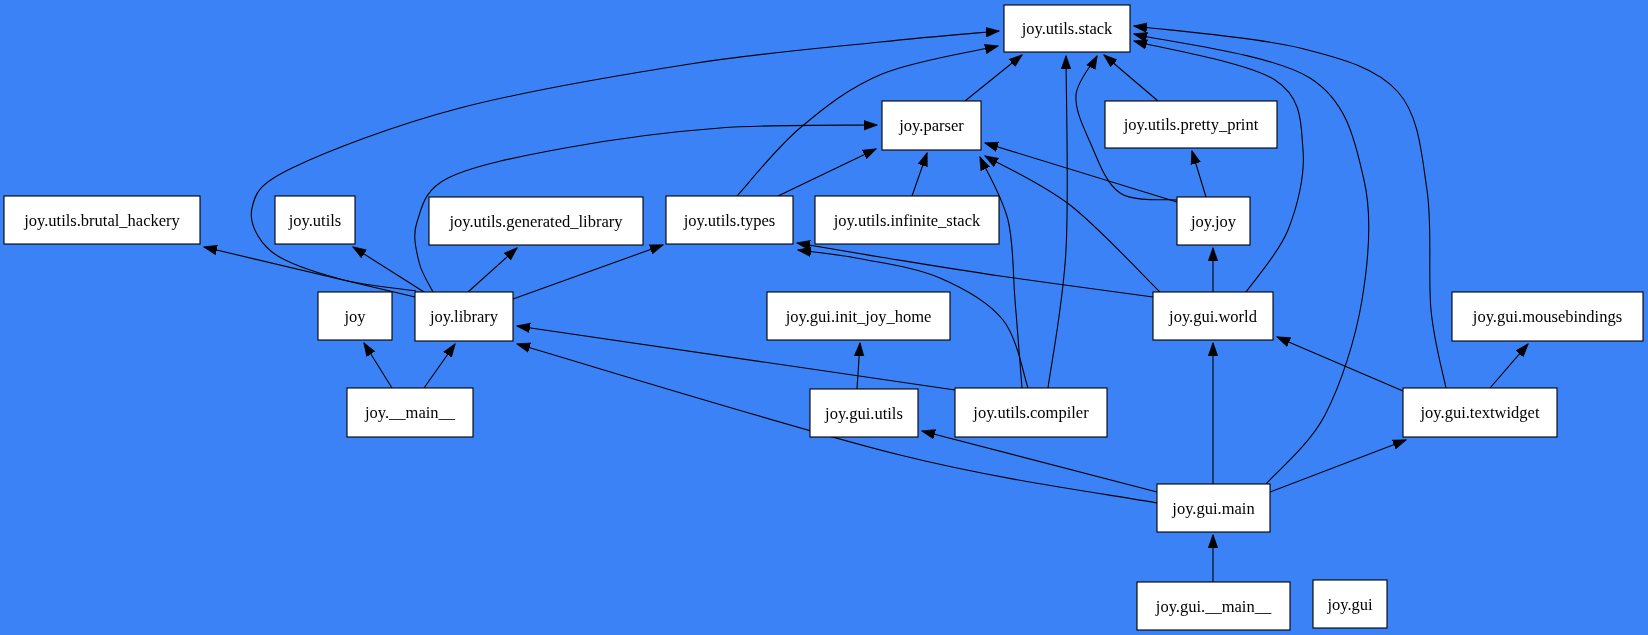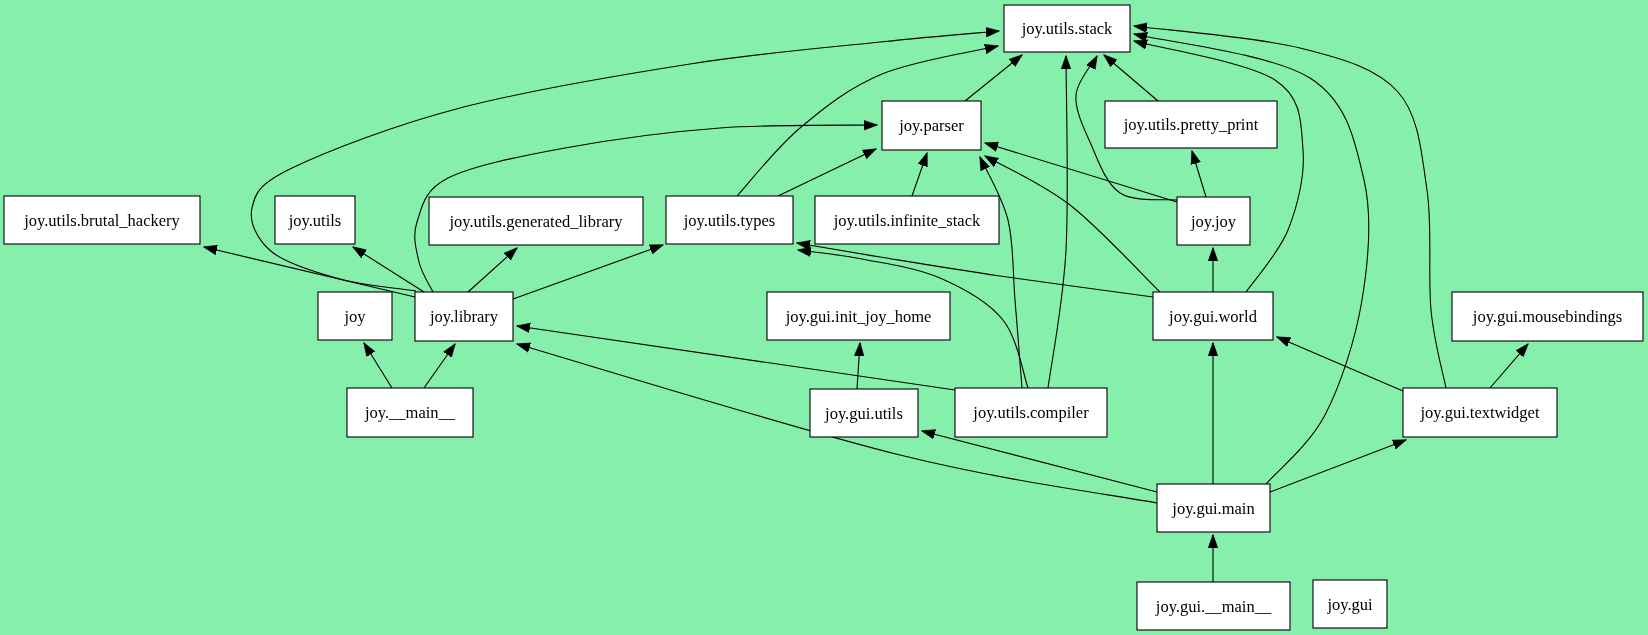--- a/index.html
+++ b/index.html
@@ -4,21 +4,21 @@
 <style>
   html, body {
     margin: 0;
     padding: 0;
     background: #ffffff;
   }
   #stage {
     position: relative;
     width: 1648px;
     height: 635px;
-    background: #86efac;
+    background: #3b82f6;
     overflow: hidden;
   }
   svg text {
     font-family: "Liberation Serif", "DejaVu Serif", serif;
     font-size: 16.5px;
     fill: #000000;
   }
   svg rect.node-box {
     fill: #ffffff;
     stroke: #000000;

